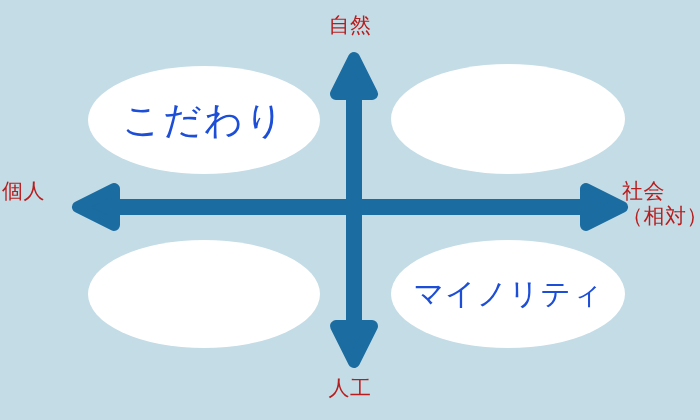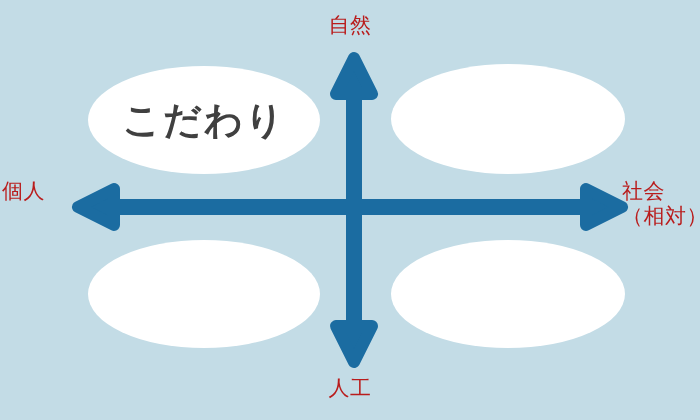--- a/index.html
+++ b/index.html
@@ -62,22 +62,22 @@
     text-align: left;
   }
   .axis-label .sub {
     display: block;
   }
   .bubble-label {
     position: absolute;
     display: flex;
     align-items: center;
     justify-content: center;
-    color: #404040;
-    font-weight: bold;
+    color: #1d4ed8;
+    font-weight: normal;
     white-space: nowrap;
     text-align: right;
   }
   #bubble-label-top-left {
     left: 88px; top: 66px; width: 232px; height: 108px;
     font-size: 38px;
     letter-spacing: 2px;
   }
   #bubble-label-top-right {
     left: 392px; top: 64px; width: 233px; height: 110px;
@@ -131,14 +131,15 @@
 
   <div class="axis-label" id="label-right">
     <span>社会</span>
     <span class="sub">（相対）</span>
   </div>
 
   <div class="bubble-label" id="bubble-label-top-left">こだわり</div>
 
 
 
+  <div class="bubble-label" id="bubble-label-bottom-right">マイノリティ</div>
 
 </div>
 
 </body></html>

